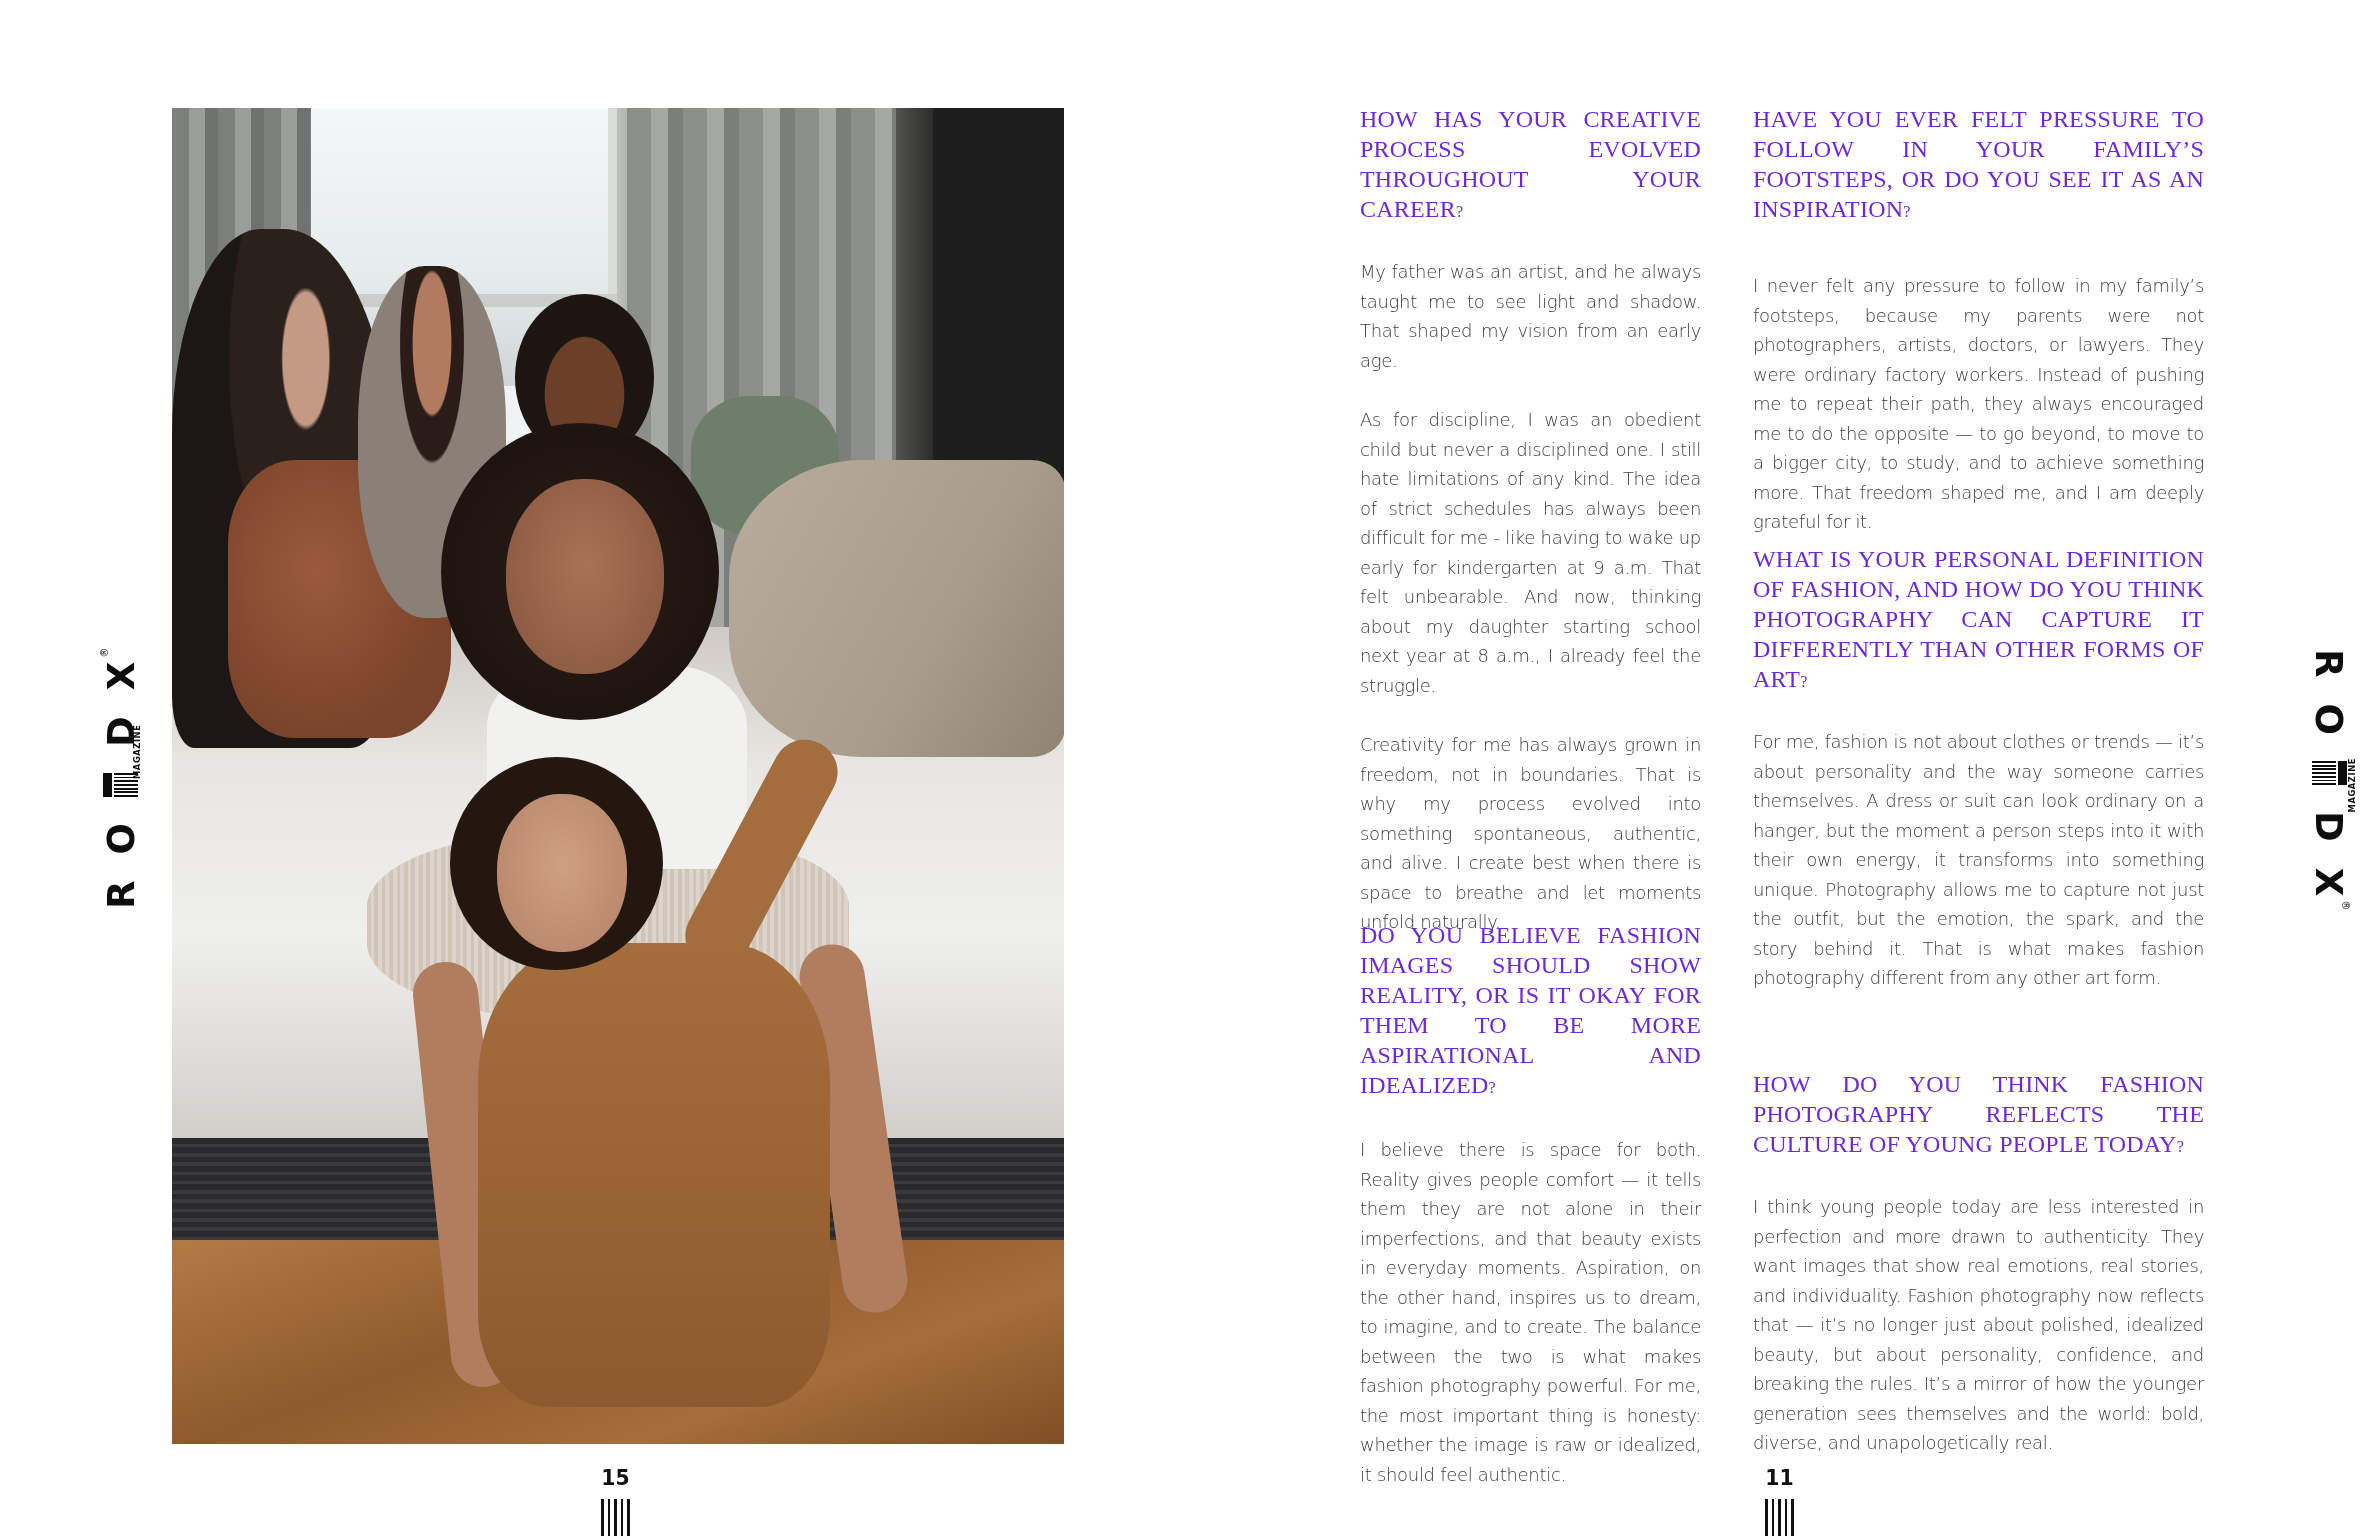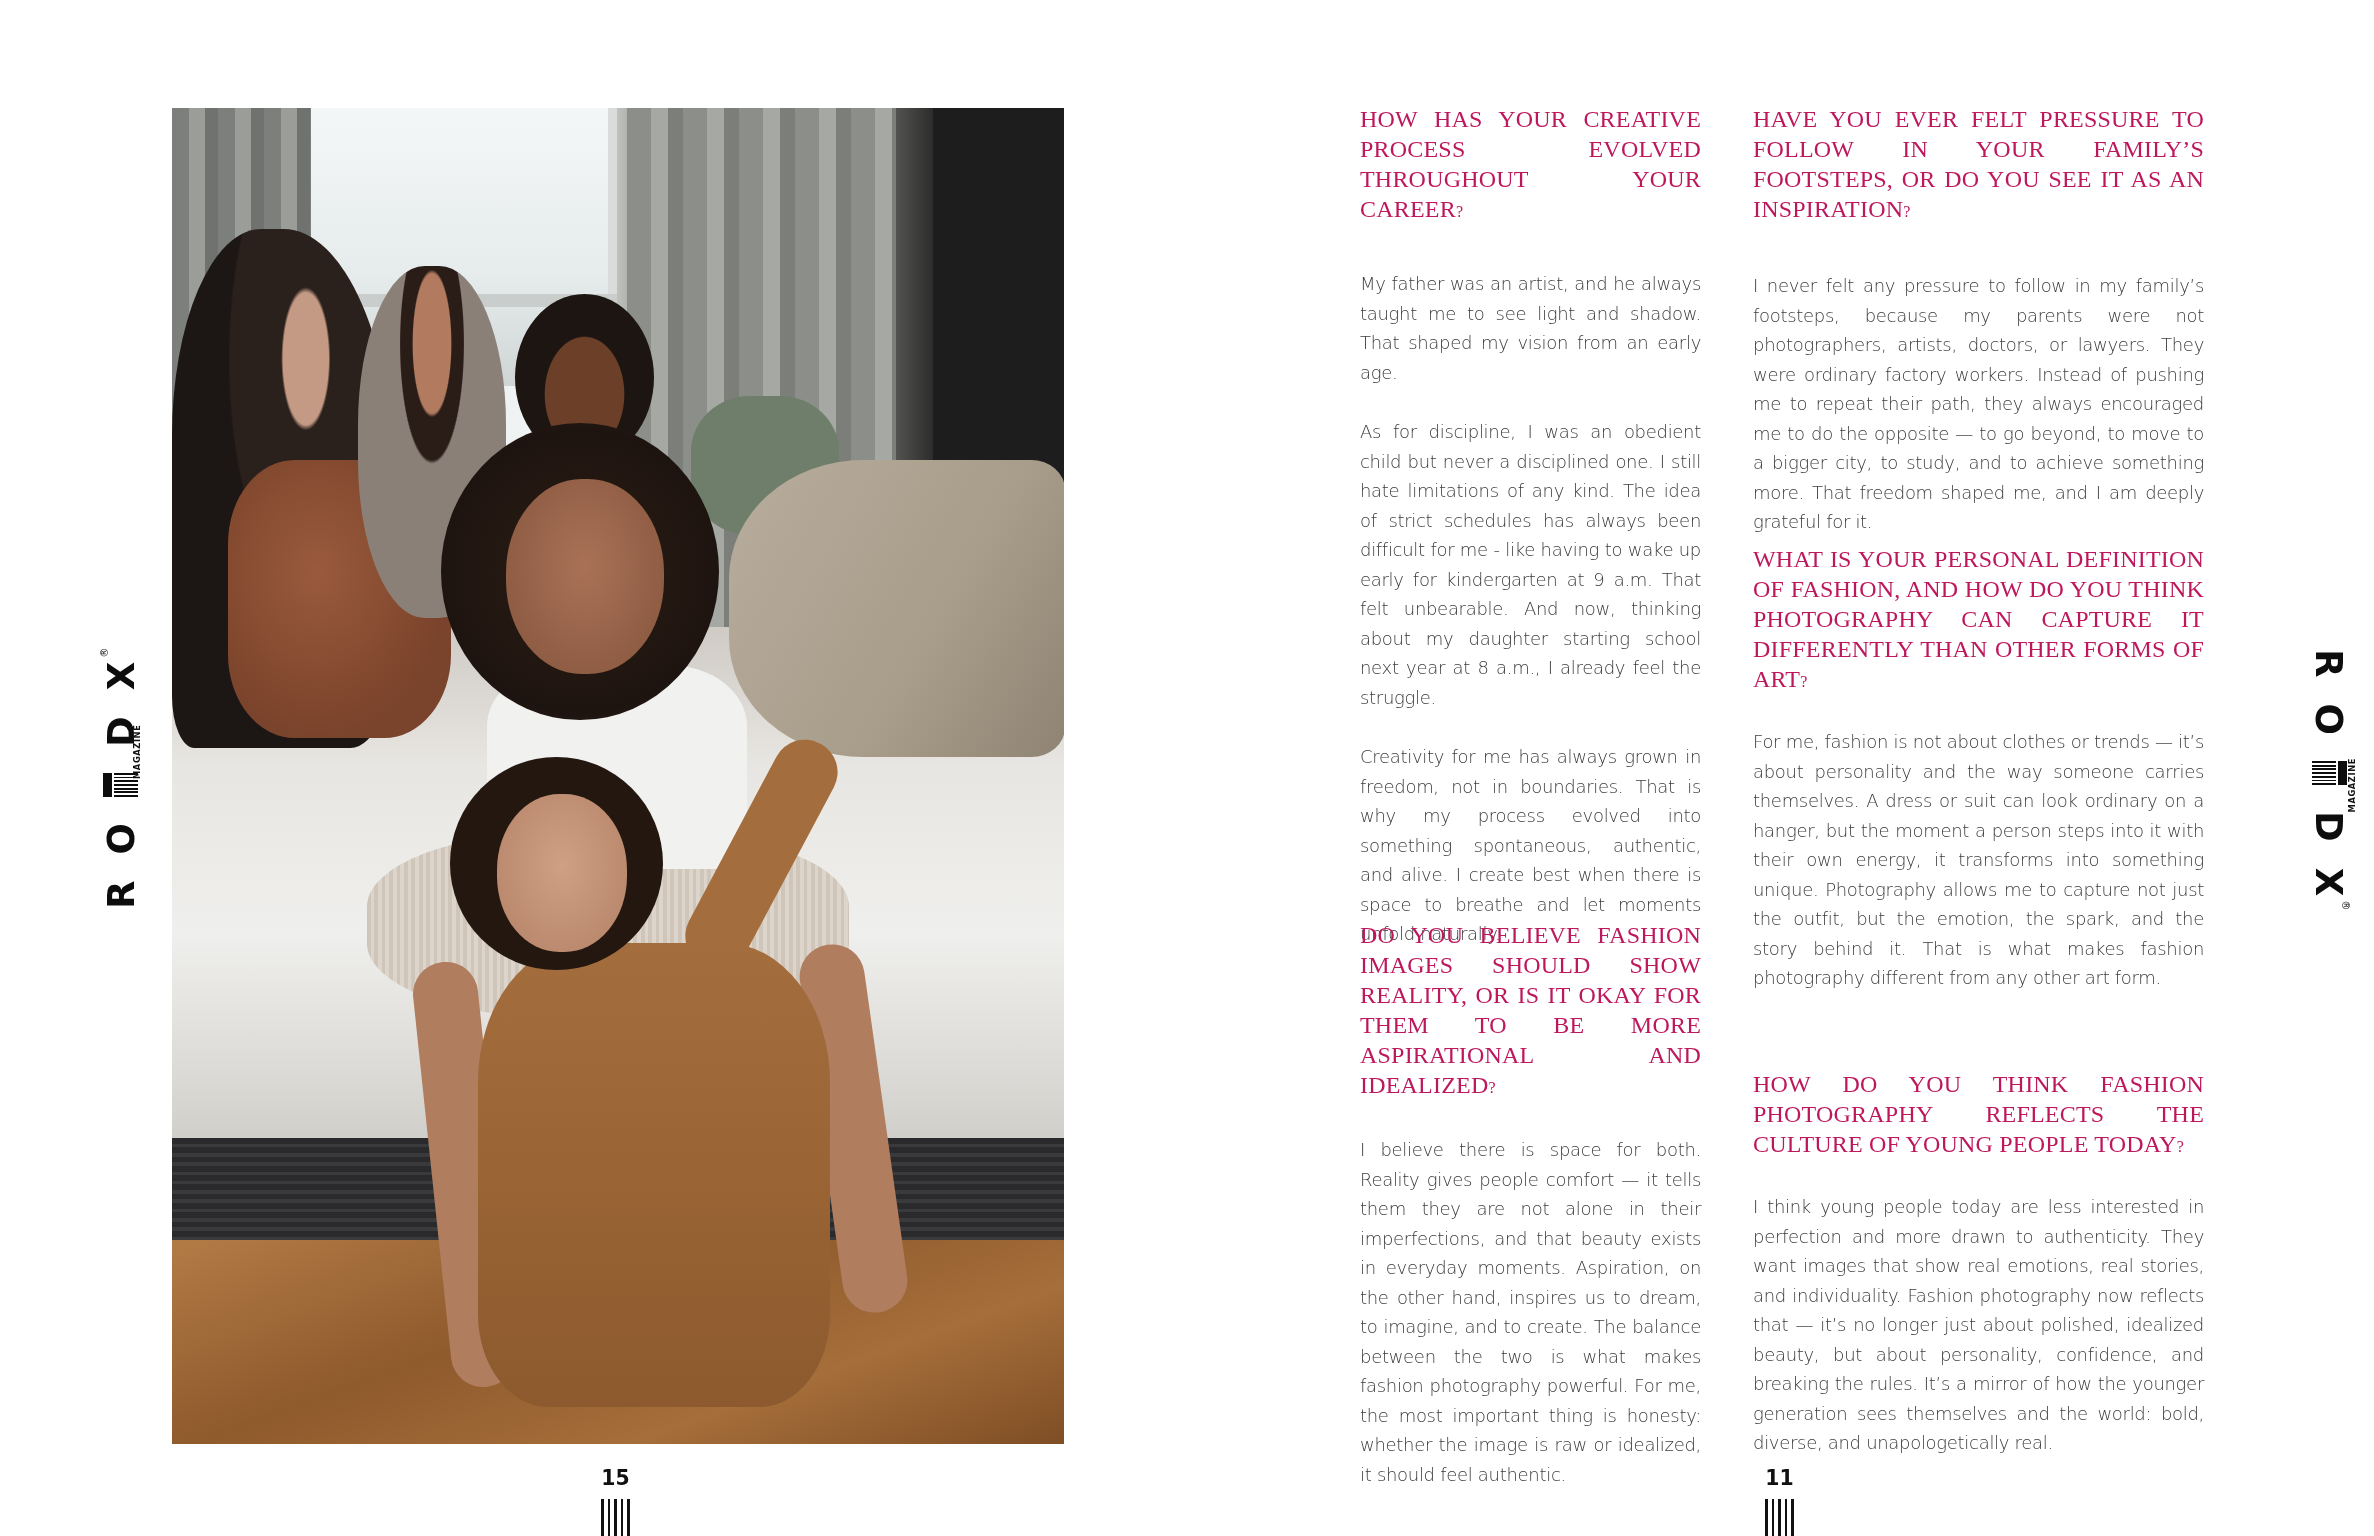--- a/index.html
+++ b/index.html
@@ -62,21 +62,21 @@
   .ph-leg2 { left: 649px; top: 835px; width: 65px; height: 371px; transform: rotate(-8deg);
     border-radius: 32px; background: #b07d5e; }
 
   
   .col { position: absolute; top: 104px; }
   .col-left  { left: 1360px; width: 341px; }
   .col-right { left: 1753px; width: 451px; }
 
   .q {
     font-family: "Liberation Serif", "DejaVu Serif", serif;
-    font-size: 24px; line-height: 30px; color: #be185d;
+    font-size: 24px; line-height: 30px; color: #6d28d9;
     text-transform: uppercase; text-align: justify; text-align-last: left;
     letter-spacing: 0.2px; font-weight: normal;
   }
   .q .qmark { font-size: 16px; }
   .a {
     font-family: "DejaVu Sans", "Liberation Sans", sans-serif;
     font-size: 18px; line-height: 29.5px; color: #3c3c3c; font-weight: 300;
     text-align: justify; letter-spacing: -0.3px;
   }
   .a p { margin: 0; }
@@ -162,21 +162,21 @@
         <i></i>
         <i></i>
         <i></i>
         <i></i>
       </div>
   </div>
 
   <div class="col col-left">
     <div class="sec" style="top:0;">
       <h2 class="q"><span>How has your creative process evolved throughout your career</span><span class="qmark">?</span></h2>
-      <div class="a" style="margin-top:42px;">
+      <div class="a" style="margin-top:30px;">
         <p>My father was an artist, and he always taught me to see light and shadow. That shaped my vision from an early age.</p>
         <p>As for discipline, I was an obedient child but never a disciplined one. I still hate limitations of any kind. The idea of strict schedules has always been difficult for me - like having to wake up early for kindergarten at 9 a.m. That felt unbearable. And now, thinking about my daughter starting school next year at 8 a.m., I already feel the struggle.</p>
         <p>Creativity for me has always grown in freedom, not in boundaries. That is why my process evolved into something spontaneous, authentic, and alive. I create best when there is space to breathe and let moments unfold naturally.</p>
       </div>
     </div>
     <div class="sec" style="top:816px;">
       <h2 class="q"><span>Do you believe fashion images should show reality, or is it okay for them to be more aspirational and idealized</span><span class="qmark">?</span></h2>
       <div class="a" style="margin-top:32px;">
         <p>I believe there is space for both. Reality gives people comfort — it tells them they are not alone in their imperfections, and that beauty exists in everyday moments. Aspiration, on the other hand, inspires us to dream, to imagine, and to create. The balance between the two is what makes fashion photography powerful. For me, the most important thing is honesty: whether the image is raw or idealized, it should feel authentic.</p>
       </div>

